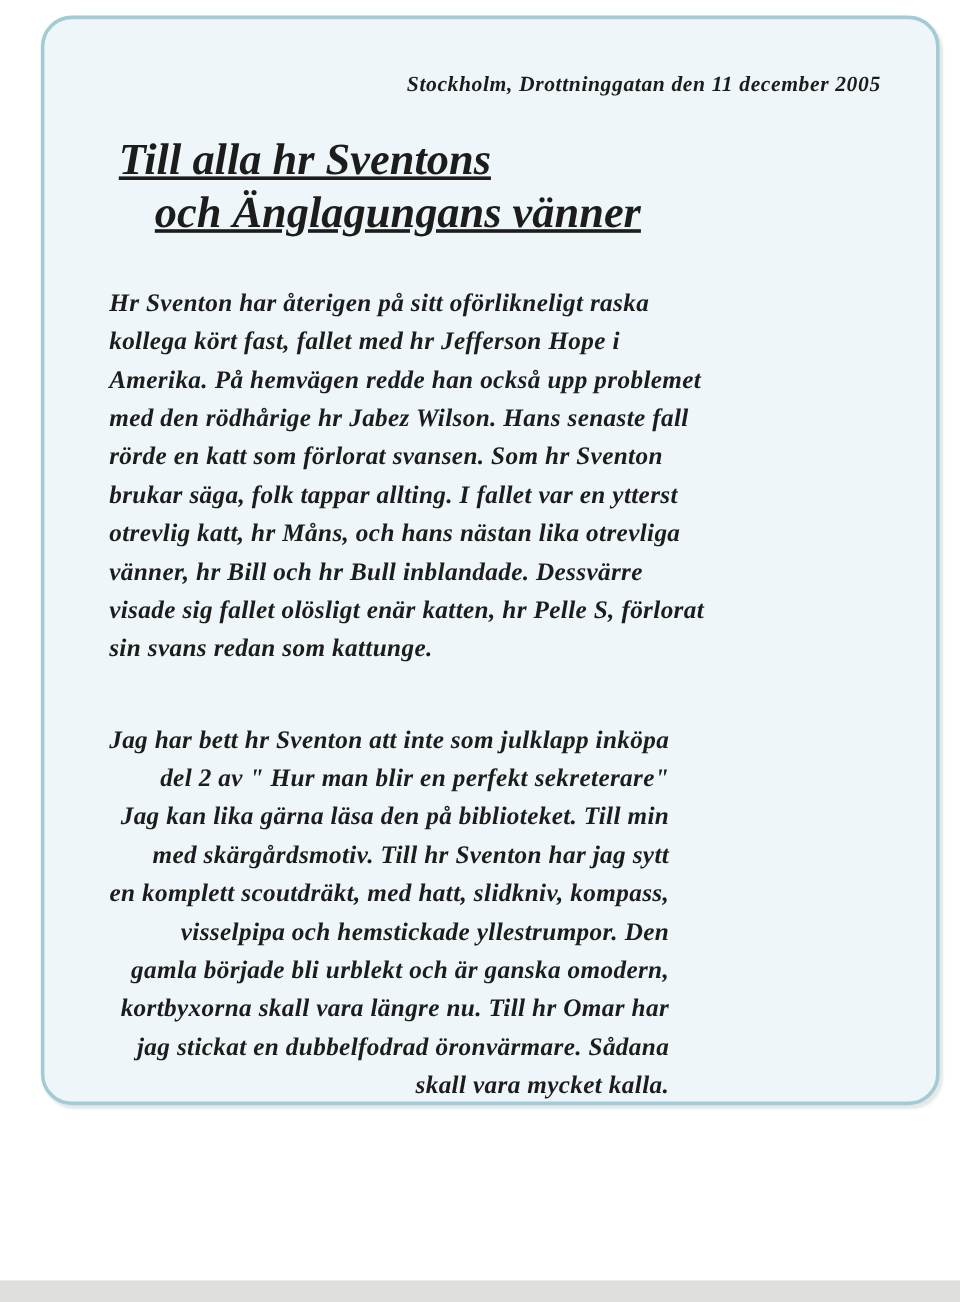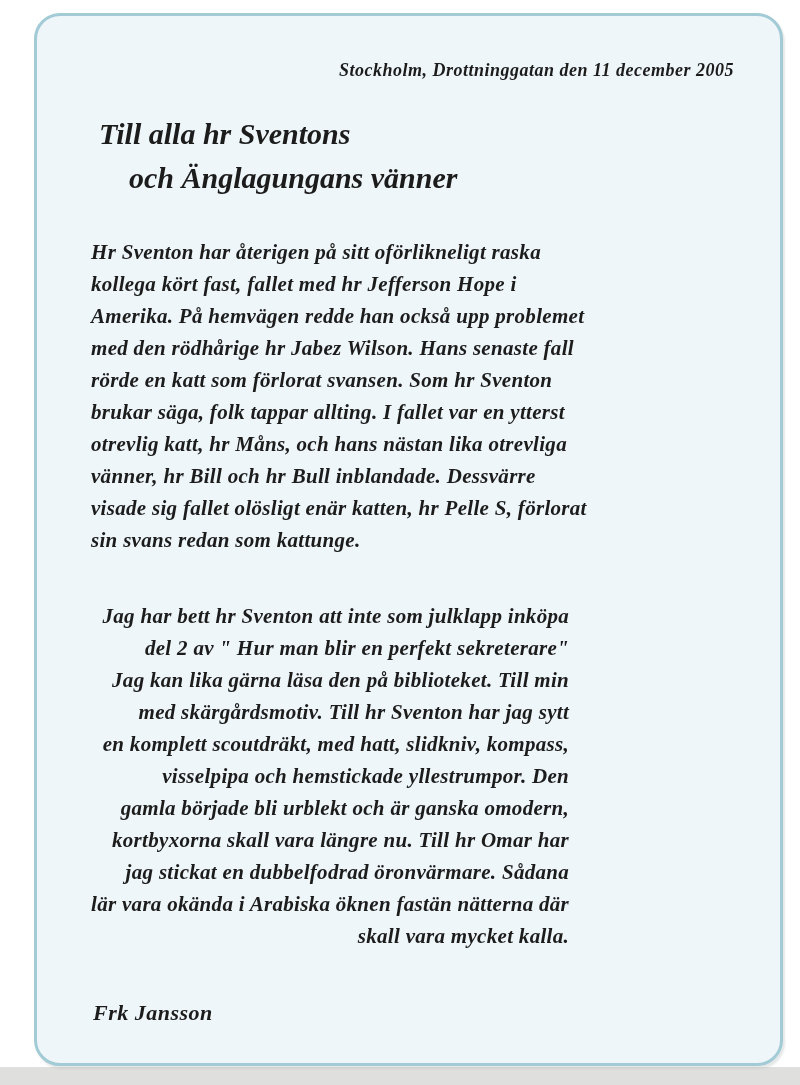--- a/index.html
+++ b/index.html
@@ -19,21 +19,21 @@
   }
   .bottom-strip {
     position: absolute;
     left: 0; bottom: 0;
     width: 800px; height: 18px;
     background: var(--bottom-strip);
   }
   .letter {
     position: absolute;
     left: 34px; top: 13px;
-    width: 749px; height: 1053px;
+    width: 749px; height: 908px;
     background: var(--card-bg);
     border: 3px solid var(--card-border);
     border-radius: 26px;
     overflow: hidden;
     box-shadow: 2px 3px 2px rgba(180,190,190,0.35);
   }
   .script {
     font-family: cursive;
     font-style: italic;
     font-weight: 700;
@@ -43,21 +43,21 @@
   .dateline {
     position: absolute;
     top: 44px; right: 46px;
     font-size: 18px;
     letter-spacing: 0.5px;
   }
   .title-block {
     position: absolute;
     top: 96px; left: 62px;
   }
-  .title-line { font-size: 30px; line-height: 44px; }
+  .title-line { font-size: 37px; line-height: 44px; text-decoration: underline; }
   .title-line-2 { margin-left: 30px; }
   .para {
     position: absolute;
     left: 54px;
     font-size: 21px;
   }
   .para .text-line { line-height: 32px; letter-spacing: 0.3px; }
   .para-1 { top: 220px; }
   .para-2 { top: 584px; text-align: right; }
   .signature {
@@ -97,19 +97,18 @@
   <div class="para para-2">
     <div class="text-line script">Jag har bett hr Sventon att inte som julklapp inköpa</div>
     <div class="text-line script">del 2 av " Hur man blir en perfekt sekreterare"</div>
     <div class="text-line script">Jag kan lika gärna läsa den på biblioteket.  Till min</div>
     <div class="text-line script">med skärgårdsmotiv.  Till hr Sventon har jag sytt</div>
     <div class="text-line script">en komplett scoutdräkt, med hatt, slidkniv, kompass,</div>
     <div class="text-line script">visselpipa och hemstickade yllestrumpor.  Den</div>
     <div class="text-line script">gamla började bli urblekt och är ganska omodern,</div>
     <div class="text-line script">kortbyxorna skall vara längre nu.  Till hr Omar har</div>
     <div class="text-line script">jag stickat en dubbelfodrad öronvärmare.  Sådana</div>
-    <div class="text-line script">lär vara okända i Arabiska öknen fastän nätterna där</div>
     <div class="text-line script">skall vara mycket kalla.</div>
   </div>
 
   <div class="signature script">Frk Jansson</div>
 
 </div>
 
 </body></html>

